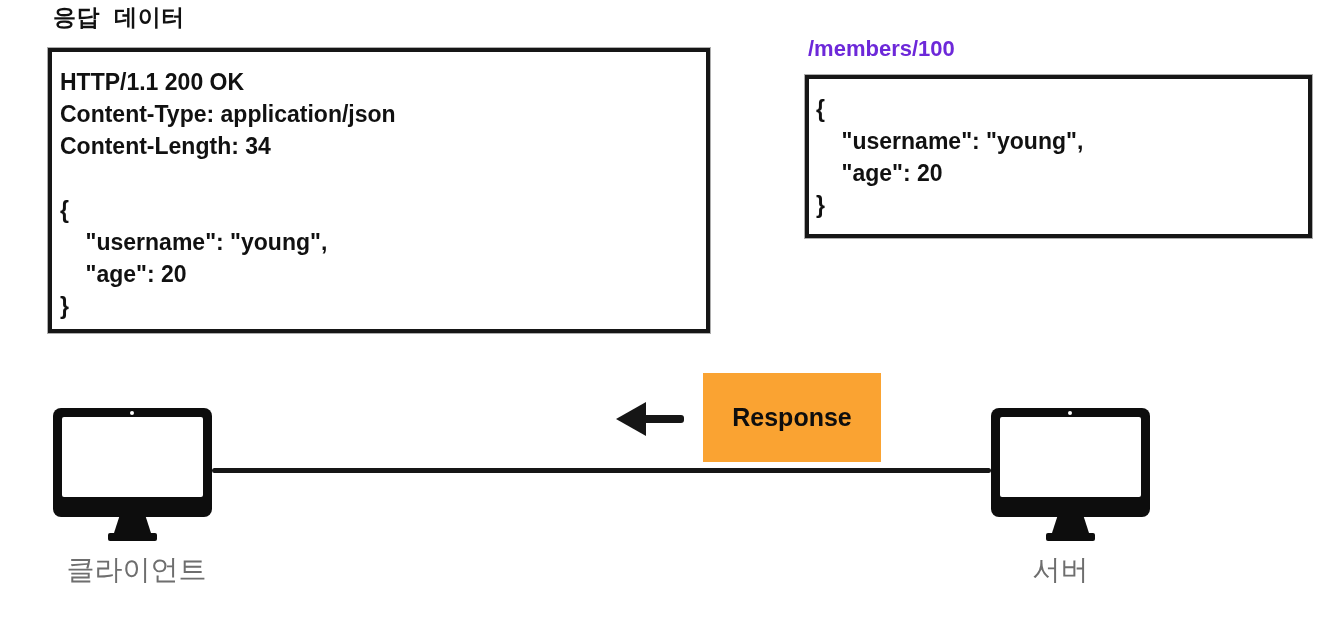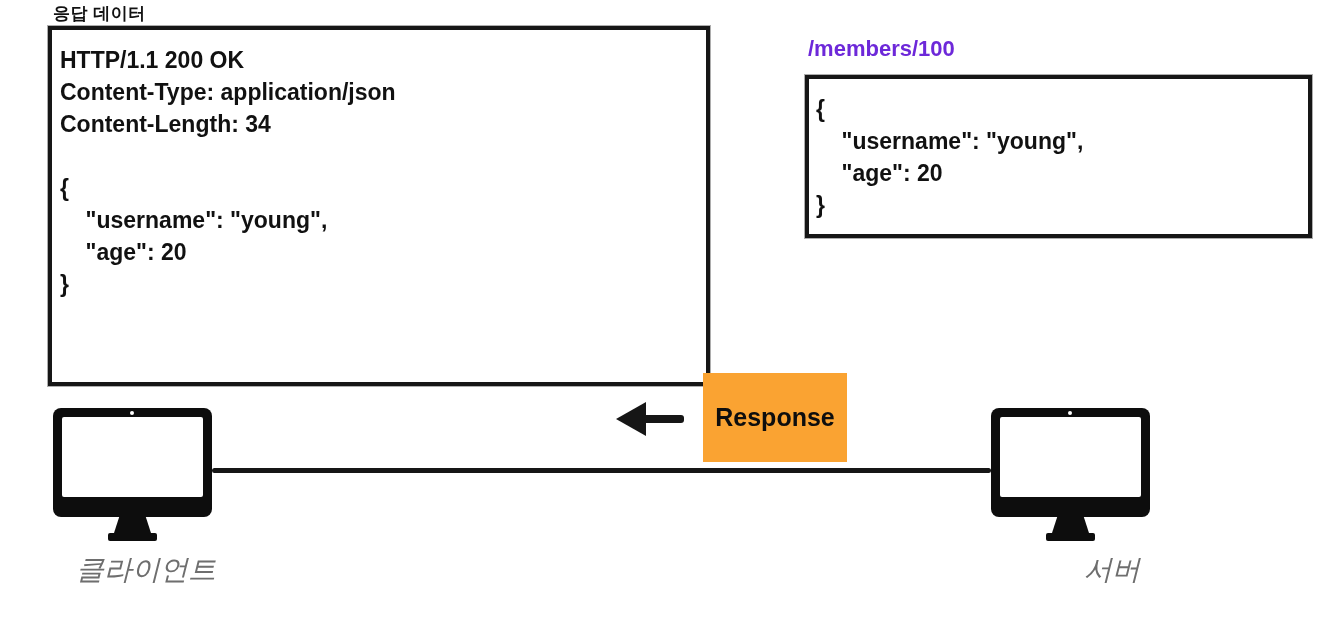--- a/index.html
+++ b/index.html
@@ -11,24 +11,25 @@
     width: 1340px;
     height: 633px;
     background: #ffffff;
     overflow: hidden;
   }
 
   
   .panel-title {
     position: absolute;
     left: 53px; top: 2px;
-    font-size: 17px;
+    font-size: 23px;
     font-weight: bold;
     color: #111;
     letter-spacing: 0.5px;
+    font-family: Liberation Mono, monospace;
   }
   .resource-title {
     position: absolute;
     left: 808px; top: 36px;
     font-size: 22px;
     font-weight: bold;
     color: #6d28d9;
   }
 
   
@@ -40,35 +41,35 @@
   }
   .sketch-box pre {
     font-family: "Liberation Sans", sans-serif;
     font-size: 23px;
     font-weight: bold;
     color: #111;
     line-height: 32px;
     white-space: pre;
   }
   .response-data-box {
-    left: 48px; top: 26px;
-    width: 662px; height: 360px;
+    left: 48px; top: 48px;
+    width: 662px; height: 285px;
     padding: 14px 22px 0 8px;
   }
   .resource-json-box {
     left: 805px; top: 75px;
     width: 507px; height: 163px;
     padding: 14px 10px 0 7px;
   }
 
   
   .response-chip {
     position: absolute;
     left: 703px; top: 373px;
-    width: 144px; height: 89px;
+    width: 178px; height: 89px;
     background: #FAA332;
     display: flex;
     align-items: center;
     justify-content: center;
   }
   .response-chip span {
     font-size: 25px;
     font-weight: bold;
     color: #0e0e0e;
   }
@@ -124,24 +125,23 @@
     width: 49px; height: 8px;
     background: #0d0d0d;
     border-radius: 2px;
   }
 
   
   .node-label {
     position: absolute;
     width: 159px;
     top: 551px;
-    text-align: right;
+    text-align: center;
     font-size: 28px;
     color: #6e6e6e;
-    font-style: italic;
   }
   .node-label.client { left: 57px; }
   .node-label.server { left: 981px; }
 </style>
 </head>
 <body>
 
 <div class="stage">
 
   <div class="panel-title">응답 데이터</div>

